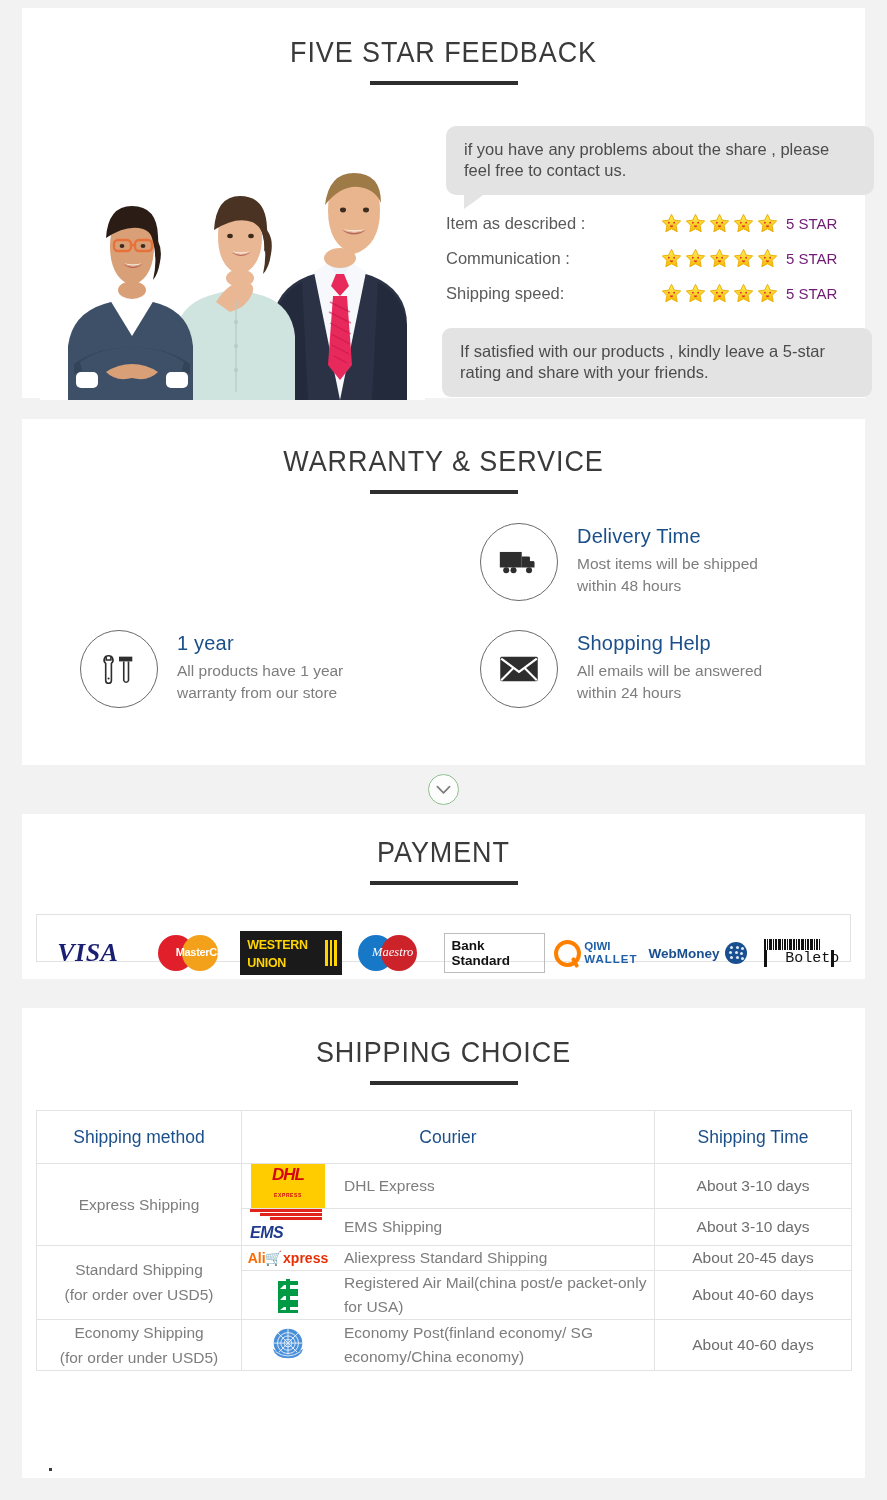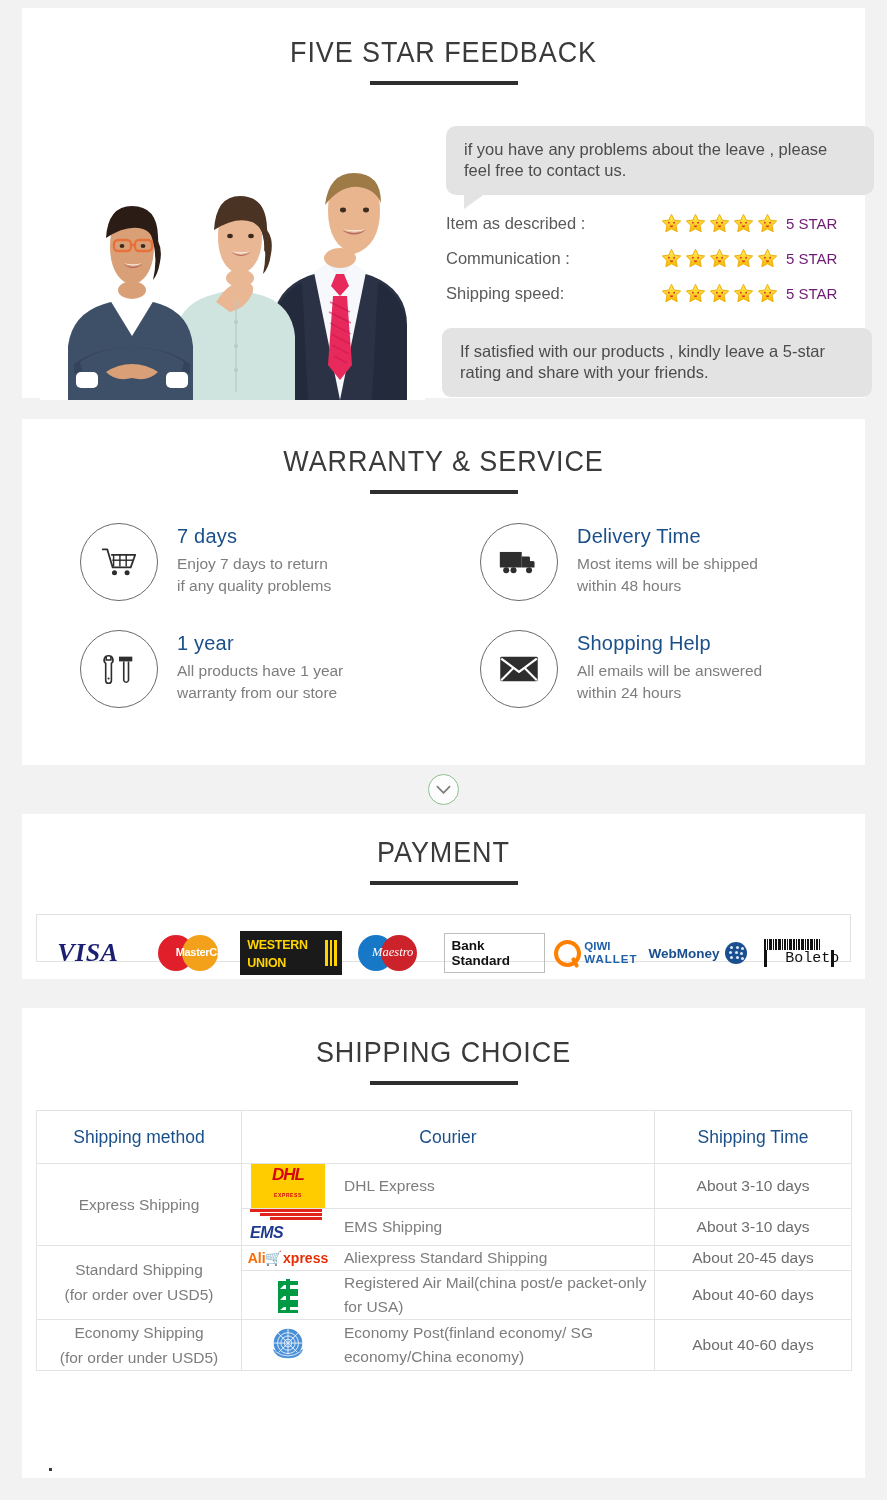--- a/index.html
+++ b/index.html
@@ -353,21 +353,21 @@
           <path d="M84 113 q9 5 18 0 q-9 3 -18 0" fill="#ffffff"></path>
           <path d="M34 214 q26 -18 58 -16 q32 -2 58 16 l0 10 q-30 -14 -58 -12 q-28 -2 -58 12 Z" fill="#33435a"></path>
           <path d="M40 212 q24 -16 52 -14 q28 -2 52 14 l-4 14 q-24 -14 -48 -12 q-24 -2 -48 12 Z" fill="#3e5068"></path>
           <rect x="36" y="222" width="22" height="16" rx="5" fill="#ffffff"></rect>
           <rect x="126" y="222" width="22" height="16" rx="5" fill="#ffffff"></rect>
           <path d="M92 214 q14 0 26 8 q-10 10 -26 6 q-16 4 -26 -6 q12 -8 26 -8 Z" fill="#d9a078"></path>
         </g>
       </svg>
     </div>
 
-    <div class="bubble">if you have any problems about the leave , please feel free to contact us.</div>
+    <div class="bubble">if you have any problems about the share , please feel free to contact us.</div>
 
     <div class="ratings">
       <div class="rating-row">
         <div class="rating-label">Item as described :</div>
         <div class="stars">
           <svg class="star-glyph" width="21" height="21" viewBox="0 0 24 24">
               <defs>
                 <linearGradient id="sg" x1="0" y1="0" x2="0" y2="1">
                   <stop offset="0" stop-color="#fff05a"></stop>
                   <stop offset="1" stop-color="#f6b800"></stop>
@@ -485,36 +485,20 @@
   </section>
 
   <section class="card" id="warranty-card">
     <div id="warranty-title-wrap">
       <div class="sec-title">WARRANTY &amp; SERVICE</div>
       <div class="title-rule"></div>
     </div>
 
     <div class="warranty-grid">
 
-      <div class="w-item" style="left:58px; top:0;">
-        <div class="w-icon">
-          <svg width="40" height="36" viewBox="0 0 44 40" fill="none" stroke="#2e2e2e" stroke-width="2">
-            <path d="M4 6 h5 l6 20 h20 l5 -14 H14" stroke-linecap="round" stroke-linejoin="round"></path>
-            <path d="M16 12 v13 M23 12 v13 M30 12 v13" stroke-width="1.6"></path>
-            <path d="M14.5 18 H38" stroke-width="1.6"></path>
-            <circle cx="17" cy="32" r="2.8" fill="#2e2e2e" stroke="none"></circle>
-            <circle cx="31" cy="32" r="2.8" fill="#2e2e2e" stroke="none"></circle>
-          </svg>
-        </div>
-        <div class="w-text">
-          <div class="w-head">7 days</div>
-          <div class="w-desc">Enjoy 7 days to return</div>
-          <div class="w-desc">if any quality problems</div>
-        </div>
-      </div>
 
       <div class="w-item" style="left:458px; top:0;">
         <div class="w-icon">
           <svg width="42" height="30" viewBox="0 0 46 32">
             <rect x="2" y="5" width="24" height="17" fill="#2e2e2e"></rect>
             <path d="M26 10 h8 l6 6 v6 h-14z" fill="#2e2e2e"></path>
             <rect x="35" y="11" width="4" height="4" fill="#fff"></rect>
             <circle cx="9" cy="25" r="3.3" fill="#2e2e2e"></circle>
             <circle cx="17" cy="25" r="3.3" fill="#2e2e2e"></circle>
             <circle cx="34" cy="25" r="3.3" fill="#2e2e2e"></circle>

